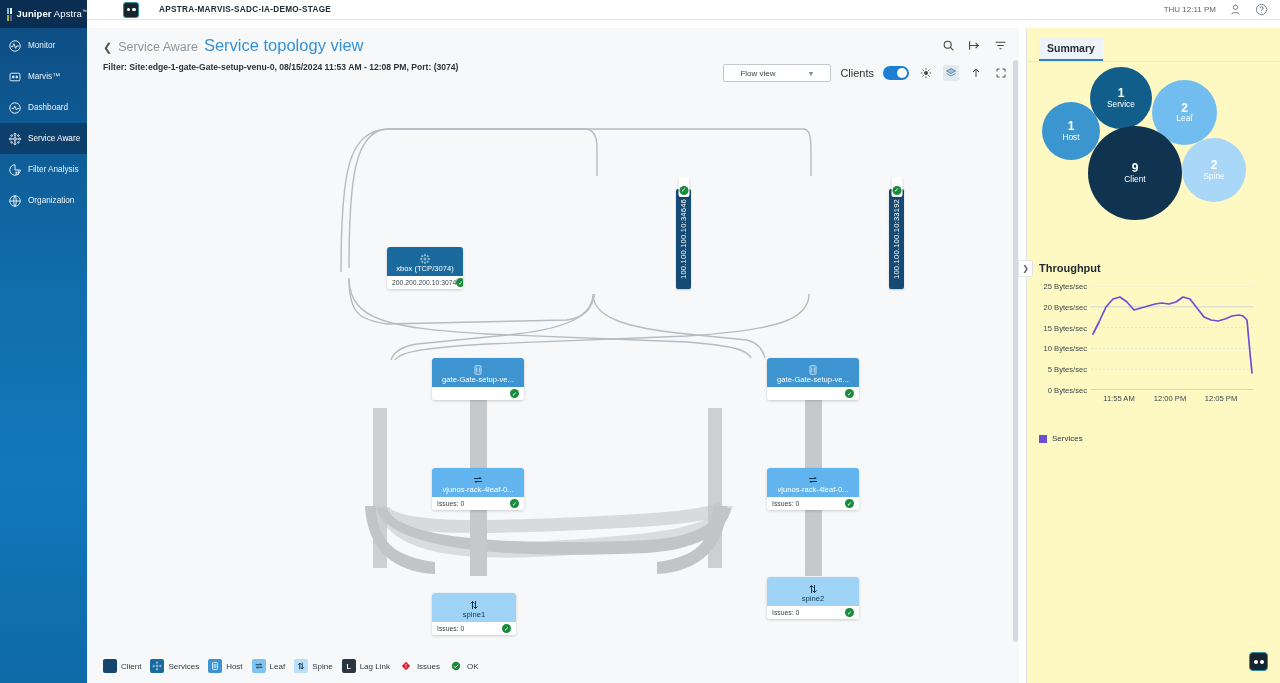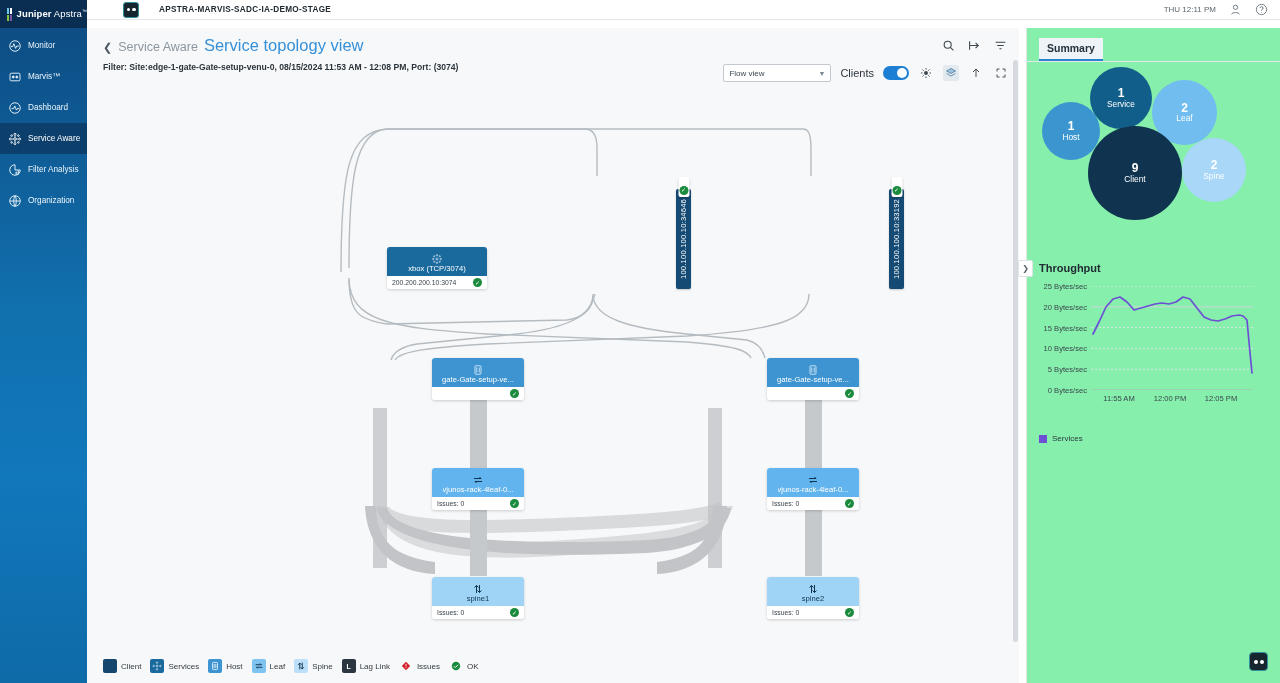--- a/index.html
+++ b/index.html
@@ -89,21 +89,21 @@
     display: flex; align-items: center; gap: 13px;
   }
   .ct-ico { width: 13px; height: 13px; cursor: pointer; display: block; }
   .canvas-controls {
     position: absolute; right: 10px; top: 36px;
     display: flex; align-items: center; gap: 9px;
   }
   .flow-select {
     width: 108px; height: 18px; border: 1px solid #c3c9ce; border-radius: 2px;
     background: #fff; font-size: 8px; color: #3c464e;
-    display: flex; align-items: center; padding: 0 5px; cursor: pointer;
+    display: flex; align-items: center; padding: 0 16px; cursor: pointer;
   }
   .flow-select .chev { margin-left: auto; font-size: 7px; color: #7c868e; }
   .clients-label { font-size: 11px; color: #2c343b; }
   .toggle {
     width: 26px; height: 14px; border-radius: 7px; background: #1d7fd4;
     position: relative; cursor: pointer;
   }
   .toggle i {
     position: absolute; right: 2px; top: 2px; width: 10px; height: 10px;
     border-radius: 50%; background: #fff; display: block;
@@ -163,21 +163,21 @@
   .lg { display: flex; align-items: center; gap: 4px; font-size: 8px; color: #313b42; }
   .lg-sw {
     width: 14px; height: 14px; border-radius: 2px;
     display: flex; align-items: center; justify-content: center;
   }
   .lg-sw svg { width: 10px; height: 10px; display: block; }
 
   
   #rightpanel {
     position: absolute; left: 1026px; top: 28px; width: 254px; height: 655px;
-    background: #86efac; border-left: 1px solid #e1e5e8;
+    background: #fef9c3; border-left: 1px solid #e1e5e8;
   }
   .tabrow { padding: 10px 12px 0; border-bottom: 1px solid #e4e8eb; }
   .tab {
     display: inline-block; padding: 4px 8px 5px; font-size: 10.5px;
     font-weight: bold; color: #24313b; background: #eef3f7;
     border-bottom: 2px solid #2b82cc; cursor: pointer;
   }
   .range-text { padding: 12px 12px 0; font-size: 9.3px; color: #38424a; }
 
   #bubbles { position: relative; width: 254px; height: 190px; }
@@ -428,21 +428,21 @@
           <path d="M254,244 C254,140 262,104 300,101 L716,101 C722,101 724,107 724,122 L724,148"></path>
           <path d="M262,250 C262,285 272,292 300,296 L480,292 C495,290 503,283 506,272 L508,266"></path>
           <path d="M506,266 C506,288 480,300 430,306 L330,316 C312,319 306,325 304,332"></path>
           <path d="M722,266 C722,292 690,302 600,308 L400,316 C330,320 312,325 308,332"></path>
           <path d="M506,268 C508,290 540,300 600,306 L660,312 C672,315 676,322 678,330"></path>
           <path d="M262,252 C264,292 300,300 400,306 L600,314 C648,318 660,322 664,330"></path>
         </g>
       </svg>
 
       <div class="node" style="left:300px;top:219px;">
-        <div class="node-box" style="width:100px;">
+        <div class="node-box" style="width:76px;">
           <div class="node-top" style="background:#1a6a9e;">
             <span class="node-ico">
               <svg viewBox="0 0 24 24" fill="none" stroke="#cfe4f2" stroke-width="1.5">
                   <circle cx="12" cy="12" r="2"></circle>
                   <circle cx="12" cy="4.5" r="1.4"></circle>
                   <circle cx="12" cy="19.5" r="1.4"></circle>
                   <circle cx="4.5" cy="12" r="1.4"></circle>
                   <circle cx="19.5" cy="12" r="1.4"></circle>
                   <circle cx="6.5" cy="6.5" r="1.2"></circle>
                   <circle cx="17.5" cy="6.5" r="1.2"></circle>
@@ -532,21 +532,21 @@
             <span class="node-label">vjunos-rack-4leaf-0...</span>
           </div>
           <div class="node-foot">
             <span>Issues: 0</span>
             <span class="ok"><span class="ok-dot">✓</span></span>
           </div>
         </div>
       </div>
 
       <div class="node" style="left:345px;top:549px;">
-        <div class="node-box" style="width:92px;">
+        <div class="node-box" style="width:84px;margin-top:16px;">
           <div class="node-top" style="background:#9fd4f7;">
             <span class="node-ico">
               <svg viewBox="0 0 24 24" fill="none" stroke="#11344f" stroke-width="2">
                   <path d="M9 20V5M5 9l4-4 4 4M15 4v15M11 15l4 4 4-4"></path>
                 </svg>
             </span>
             <span class="node-label" style="color:#11344f;">spine1</span>
           </div>
           <div class="node-foot">
             <span>Issues: 0</span>

